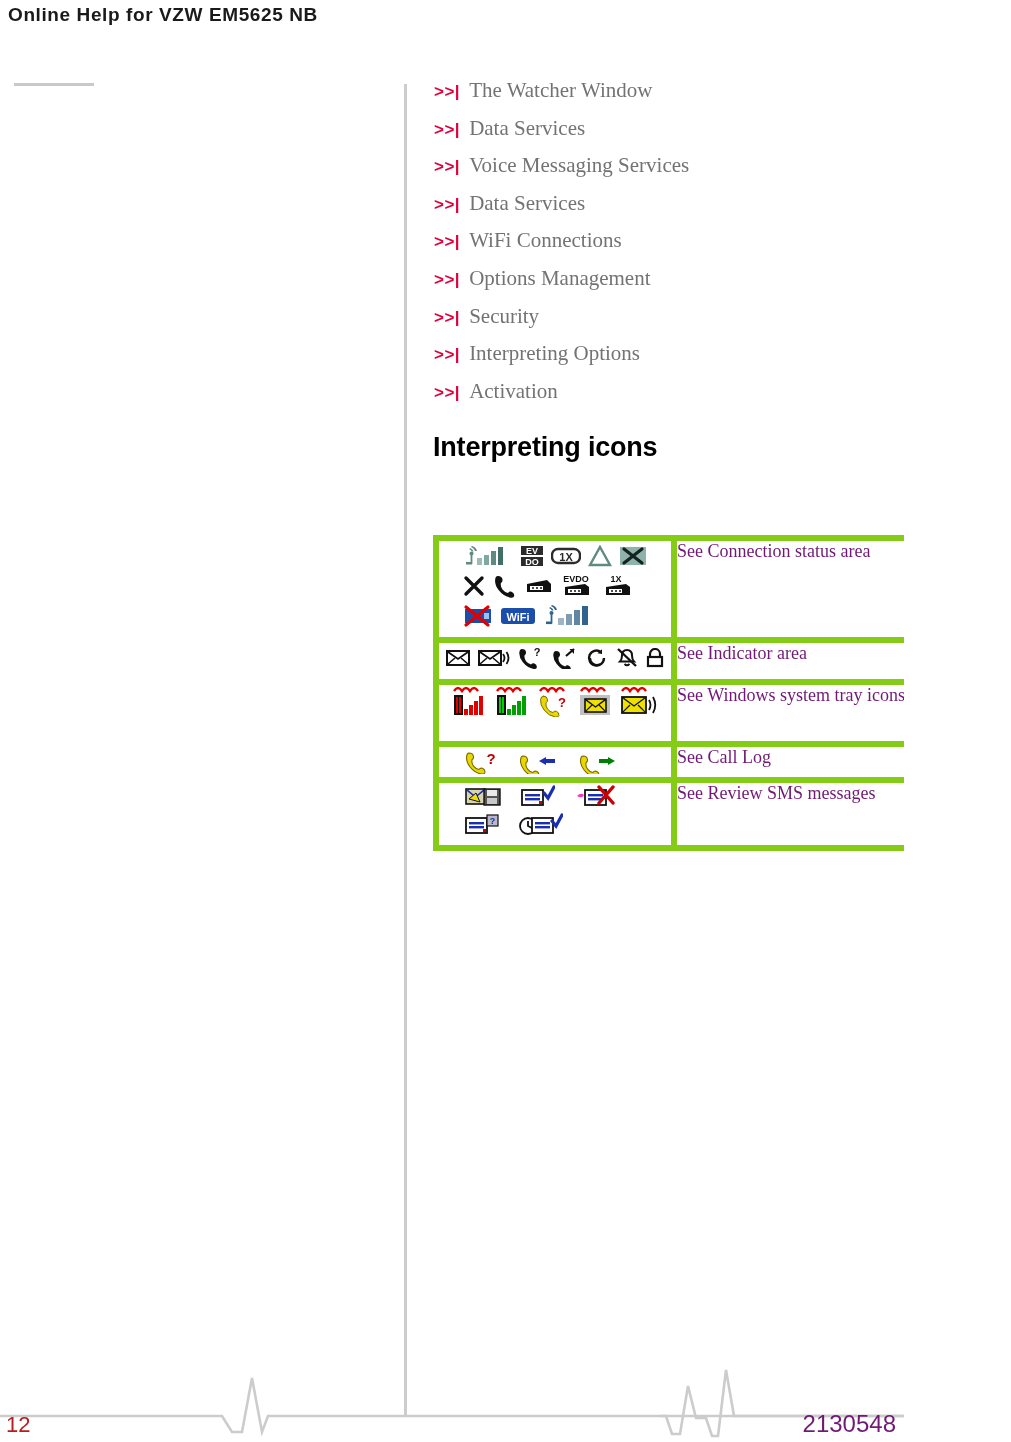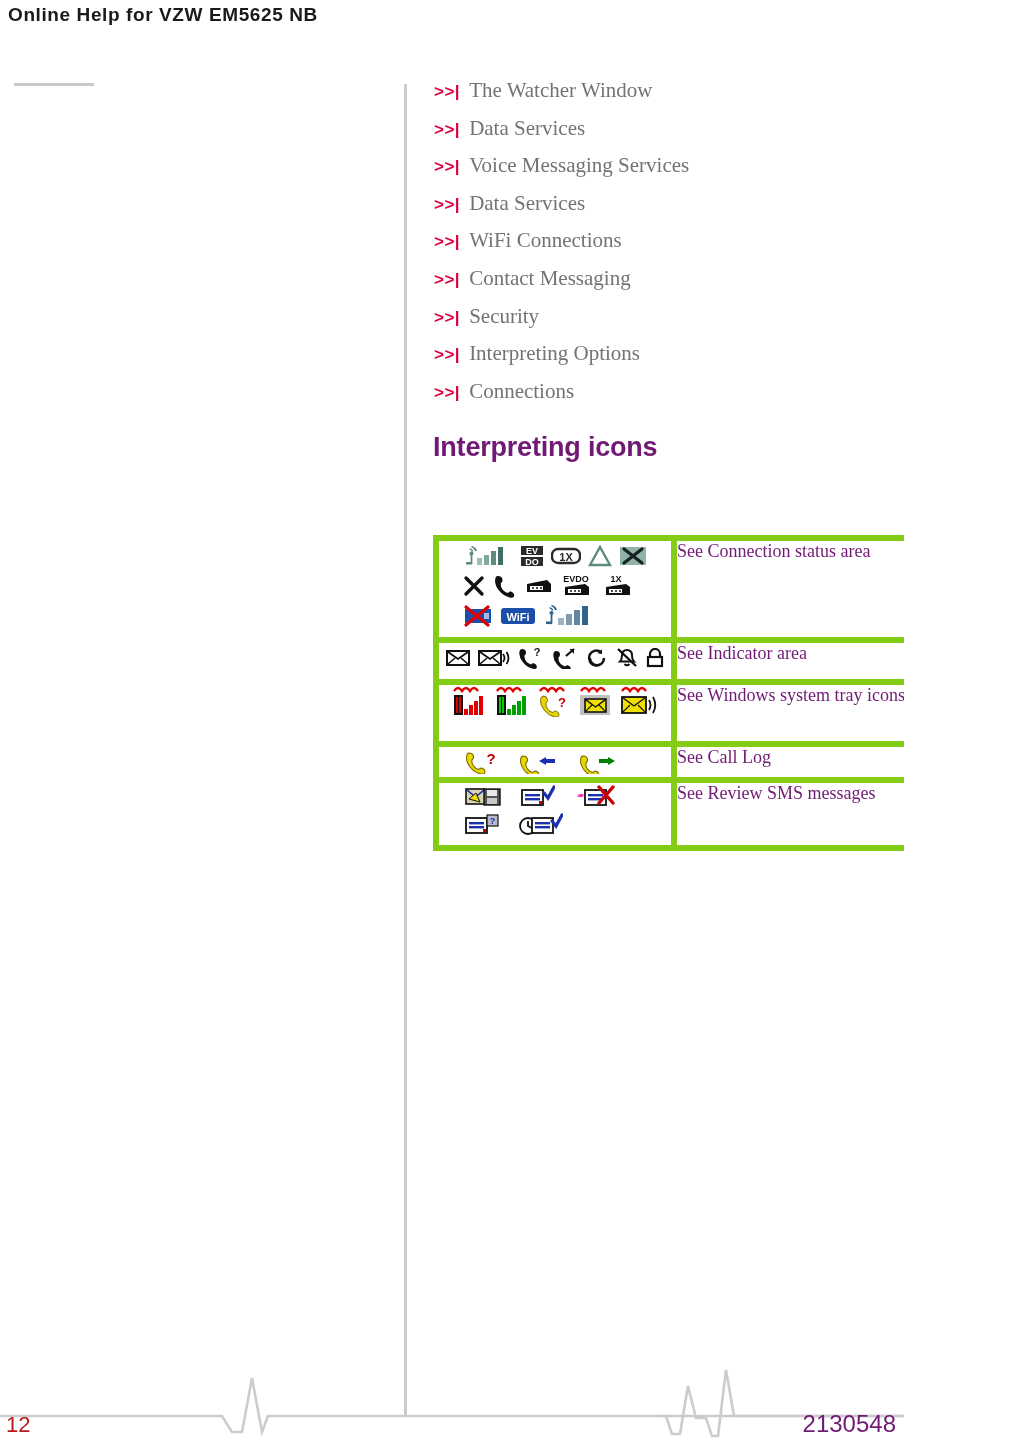--- a/index.html
+++ b/index.html
@@ -76,21 +76,21 @@
   }
 
   
   .section-heading {
     position: absolute;
     left: 433px;
     top: 432px;
     font-family: "Liberation Sans", sans-serif;
     font-size: 27px;
     font-weight: bold;
-    color: #701a75;
+    color: #000000;
     letter-spacing: -0.2px;
   }
 
   
   .icon-table {
     position: absolute;
     left: 433px;
     top: 535px;
     width: 561px;
     border-collapse: collapse;
@@ -183,33 +183,33 @@
     <div class="xref-item">
       <span class="xref-marker">&gt;&gt;|</span>
       <span class="xref-label">Data Services</span>
     </div>
     <div class="xref-item">
       <span class="xref-marker">&gt;&gt;|</span>
       <span class="xref-label">WiFi Connections</span>
     </div>
     <div class="xref-item">
       <span class="xref-marker">&gt;&gt;|</span>
-      <span class="xref-label">Contact Messaging</span>
+      <span class="xref-label">Options Management</span>
     </div>
     <div class="xref-item">
       <span class="xref-marker">&gt;&gt;|</span>
       <span class="xref-label">Security</span>
     </div>
     <div class="xref-item">
       <span class="xref-marker">&gt;&gt;|</span>
       <span class="xref-label">Interpreting Options</span>
     </div>
     <div class="xref-item">
       <span class="xref-marker">&gt;&gt;|</span>
-      <span class="xref-label">Connections</span>
+      <span class="xref-label">Activation</span>
     </div>
   </div>
 
   <div class="section-heading">Interpreting icons</div>
 
   <table class="icon-table">
     <tbody>
 
       <tr>
         <td class="cell-icons" style="height:96px">

